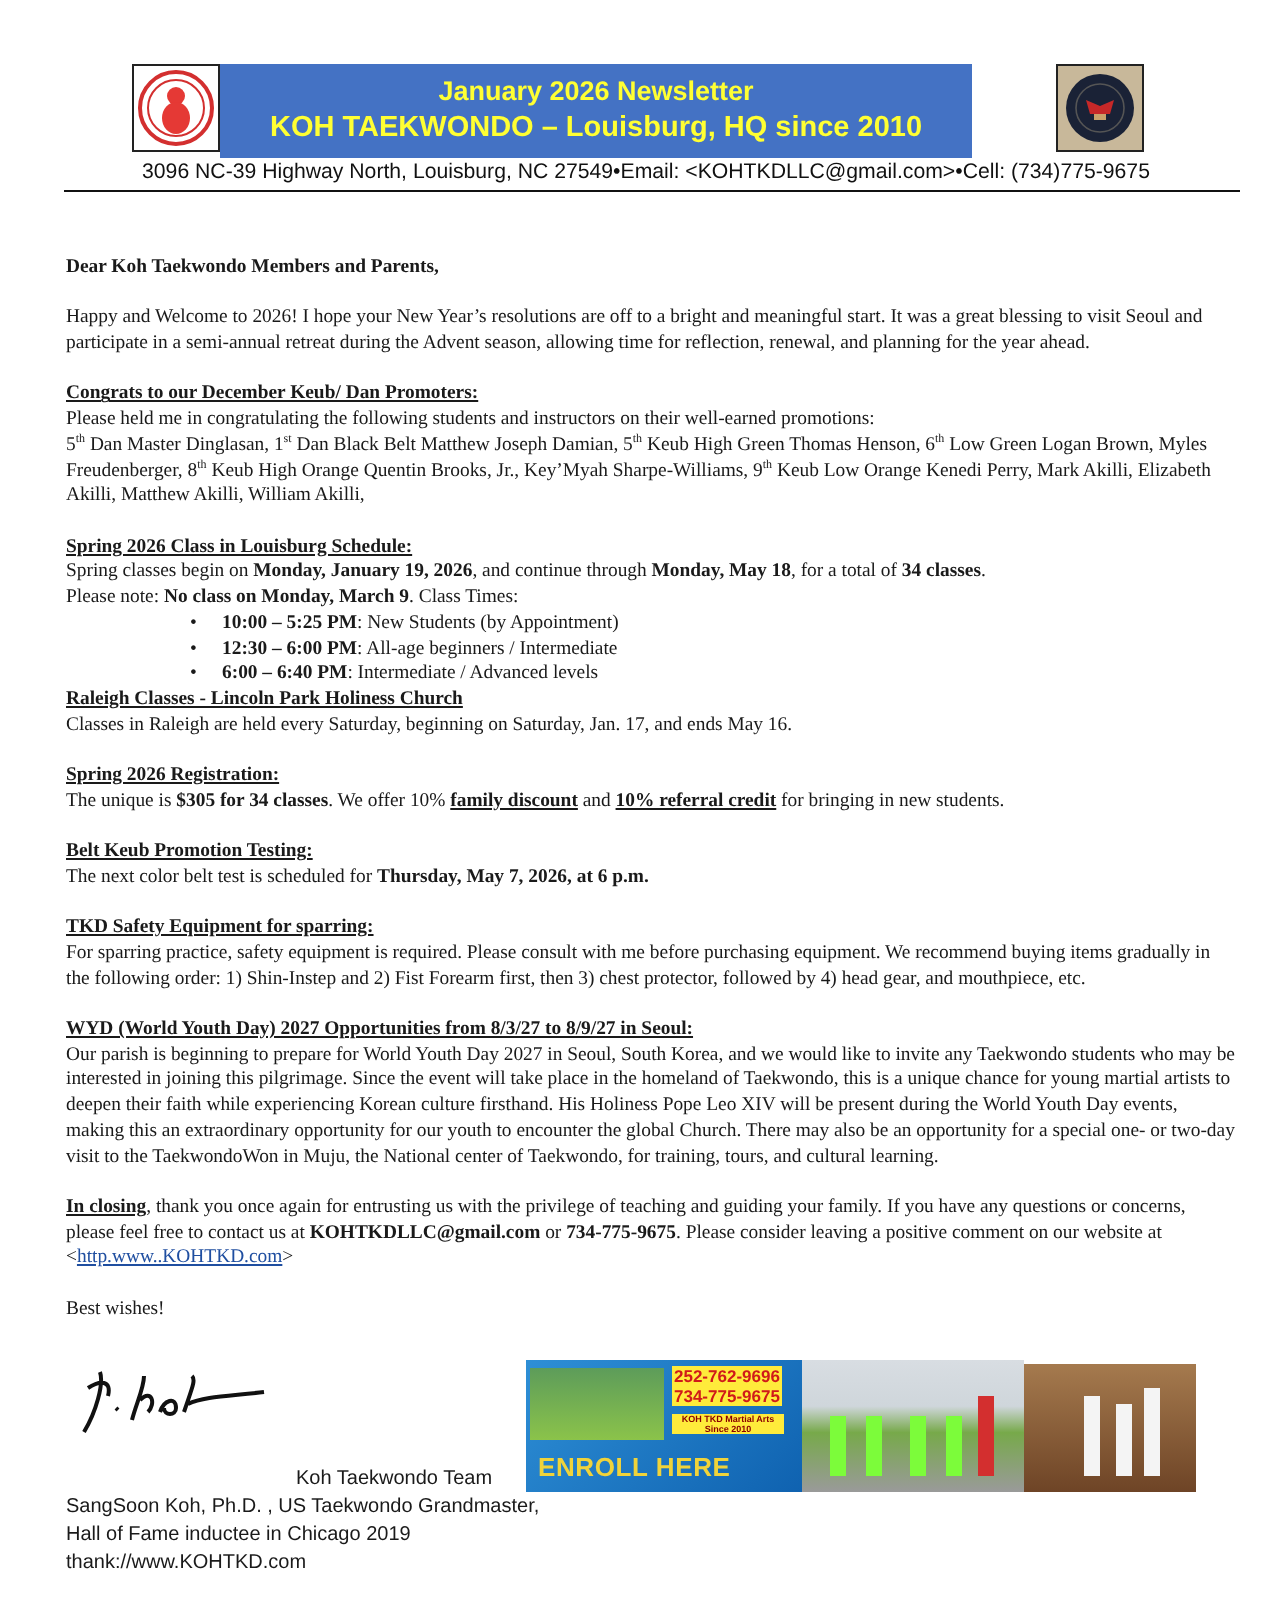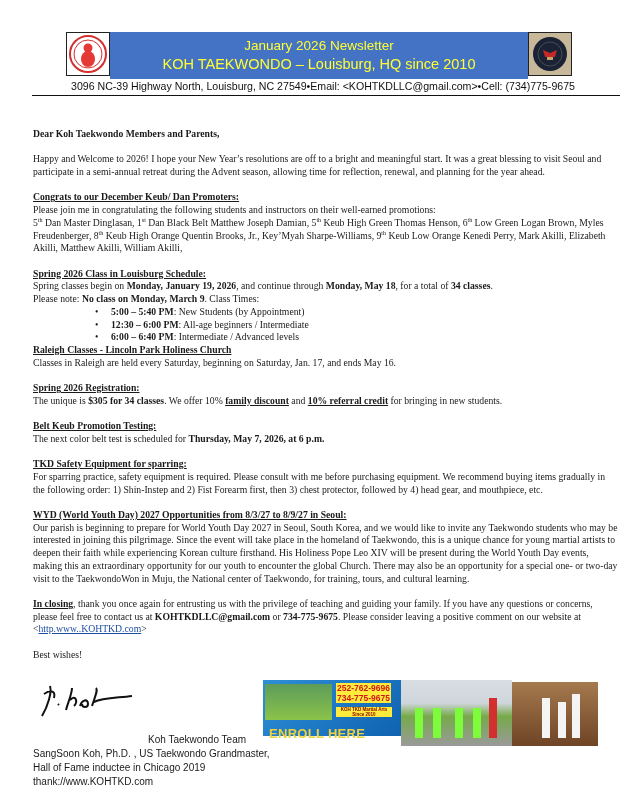--- a/index.html
+++ b/index.html
@@ -1,38 +1,38 @@
 <!DOCTYPE html>
 <html><head>
 <meta charset="utf-8">
 <style>
   html,body{margin:0;padding:0;background:#fff;}
   body{width:643px;height:809px;position:relative;overflow:hidden;font-family:"Liberation Serif",serif;color:#1a1a1a;}
   .logo-l{position:absolute;left:66px;top:32px;width:44px;height:44px;border:1px solid #222;background:#fff;box-sizing:border-box;}
   .logo-r{position:absolute;left:528px;top:32px;width:44px;height:44px;border:1px solid #222;background:#c8b89a;box-sizing:border-box;}
-  .banner{position:absolute;left:110px;top:32px;width:418px;height:47px;background:#4472c4;color:#ffff33;font-family:"Liberation Sans",sans-serif;font-weight:normal;text-align:center;}
+  .banner{position:absolute;left:110px;top:32px;width:376px;height:47px;background:#4472c4;color:#ffff33;font-family:"Liberation Sans",sans-serif;font-weight:bold;text-align:center;}
   .banner .l1{font-size:13.5px;margin-top:6px;}
   .banner .l2{font-size:14.5px;margin-top:3px;}
   .addr{position:absolute;left:68px;top:80px;width:510px;text-align:center;font-family:"Liberation Sans",sans-serif;font-size:10.6px;color:#111;}
   .rule{position:absolute;left:32px;top:95px;width:588px;height:1px;background:#111;}
   .body{position:absolute;left:33px;top:128px;width:585px;font-size:9.7px;line-height:12.7px;}
   .body p{margin:0;}
   .gap{height:12.7px;}
   .u{text-decoration:underline;}
   .b{font-weight:bold;}
   .h{font-weight:bold;text-decoration:underline;}
   ul{margin:0;padding:0 0 0 78px;}
   ul li{list-style:none;position:relative;}
   ul li::before{content:"•";position:absolute;left:-16px;}
   a{color:#1f4ea0;margin-top:44px;}
   sup{font-size:6px;line-height:0;}
   .sig{position:absolute;left:36px;top:680px;width:100px;height:40px;}
   .team{position:absolute;left:148px;top:734px;font-family:"Liberation Sans",sans-serif;font-size:10px;}
   .foot{position:absolute;left:33px;top:747px;font-family:"Liberation Sans",sans-serif;font-size:10px;line-height:14px;}
-  .enroll{position:absolute;left:263px;top:680px;width:138px;height:56px;background:linear-gradient(135deg,#2e8fd6,#0f62b0);}
+  .enroll{position:absolute;left:263px;top:680px;width:138px;height:66px;background:linear-gradient(135deg,#2e8fd6,#0f62b0);}
   .enroll .photo{position:absolute;left:2px;top:4px;width:67px;height:36px;background:linear-gradient(#5d9c5a,#8bc34a);}
   .enroll .ph{position:absolute;left:73px;top:3px;font-family:"Liberation Sans",sans-serif;font-weight:bold;font-size:8.5px;color:#d01a1a;background:#ffeb3b;padding:0 1px;line-height:10px;}
   .enroll .ph2{top:13px;}
   .enroll .brand{position:absolute;left:73px;top:27px;width:56px;font-family:"Liberation Sans",sans-serif;font-size:4.5px;line-height:5px;color:#8b0000;background:#ffeb3b;text-align:center;font-weight:bold;}
   .enroll .cta{position:absolute;left:6px;top:46px;font-family:"Liberation Sans",sans-serif;font-weight:bold;font-size:13px;color:#f0d33a;letter-spacing:.3px;}
   .ph-a{position:absolute;left:401px;top:680px;width:111px;height:66px;background:linear-gradient(#d8dde2 0,#cfd6db 35%,#77a94a 55%,#9a9a9a 100%);}
   .ph-b{position:absolute;left:512px;top:682px;width:86px;height:64px;background:linear-gradient(#a57a4e,#6e4426);}
   .kid{position:absolute;width:8px;height:30px;background:#7cfc3a;bottom:8px;}
 </style>
 </head>
@@ -64,29 +64,29 @@
 <div class="addr">3096 NC-39 Highway North, Louisburg, NC 27549•Email: &lt;KOHTKDLLC@gmail.com&gt;•Cell: (734)775-9675</div>
 <div class="rule"></div>
 
 <div class="body">
   <p class="b">Dear Koh Taekwondo Members and Parents,</p>
   <div class="gap"></div>
   <p>Happy and Welcome to 2026! I hope your New Year’s resolutions are off to a bright and meaningful start. It was a great blessing to visit Seoul and participate in a semi-annual retreat during the Advent season, allowing time for reflection, renewal, and planning for the year ahead.</p>
   <div class="gap"></div>
 
   <p class="h">Congrats to our December Keub/ Dan Promoters:</p>
-  <p>Please join me in congratulating the following students and instructors on their well-earned promotions:</p>
+  <p>Please held me in congratulating the following students and instructors on their well-earned promotions:</p>
   <p><span>5</span><sup>th</sup><span> Dan Master Dinglasan, 1</span><sup>st</sup><span> Dan Black Belt Matthew Joseph Damian, 5</span><sup>th</sup><span> Keub High Green Thomas Henson, 6</span><sup>th</sup><span> Low Green Logan Brown, Myles Freudenberger, 8</span><sup>th</sup><span> Keub High Orange Quentin Brooks, Jr., Key’Myah Sharpe-Williams,  9</span><sup>th</sup><span> Keub Low Orange Kenedi Perry, Mark Akilli, Elizabeth Akilli, Matthew Akilli, William Akilli,</span></p>
   <div class="gap"></div>
 
   <p class="h">Spring 2026 Class in Louisburg Schedule:</p>
   <p><span>Spring classes begin on </span><b>Monday, January 19, 2026</b><span>, and continue through </span><b>Monday, May 18</b><span>, for a total of </span><b>34 classes</b><span>.</span></p>
   <p><span>Please note: </span><b>No class on Monday, March 9</b><span>. Class Times:</span></p>
   <ul>
-    <li><b>5:00 – 5:40 PM</b><span>: New Students (by Appointment)</span></li>
+    <li><b>10:00 – 5:25 PM</b><span>: New Students (by Appointment)</span></li>
     <li><b>12:30 – 6:00 PM</b><span>: All-age beginners / Intermediate</span></li>
     <li><b>6:00 – 6:40 PM</b><span>: Intermediate / Advanced levels</span></li>
   </ul>
   <p class="h">Raleigh Classes - Lincoln Park Holiness Church</p>
   <p>Classes in Raleigh are held every Saturday, beginning on Saturday, Jan. 17, and ends May 16.</p>
   <div class="gap"></div>
 
   <p class="h">Spring 2026 Registration:</p>
   <p><span>The unique is </span><b>$305 for 34 classes</b><span>.  We offer 10% </span><b class="u">family discount</b><span> and </span><b class="u">10% referral credit</b><span> for bringing in new students.</span></p>
   <div class="gap"></div>

